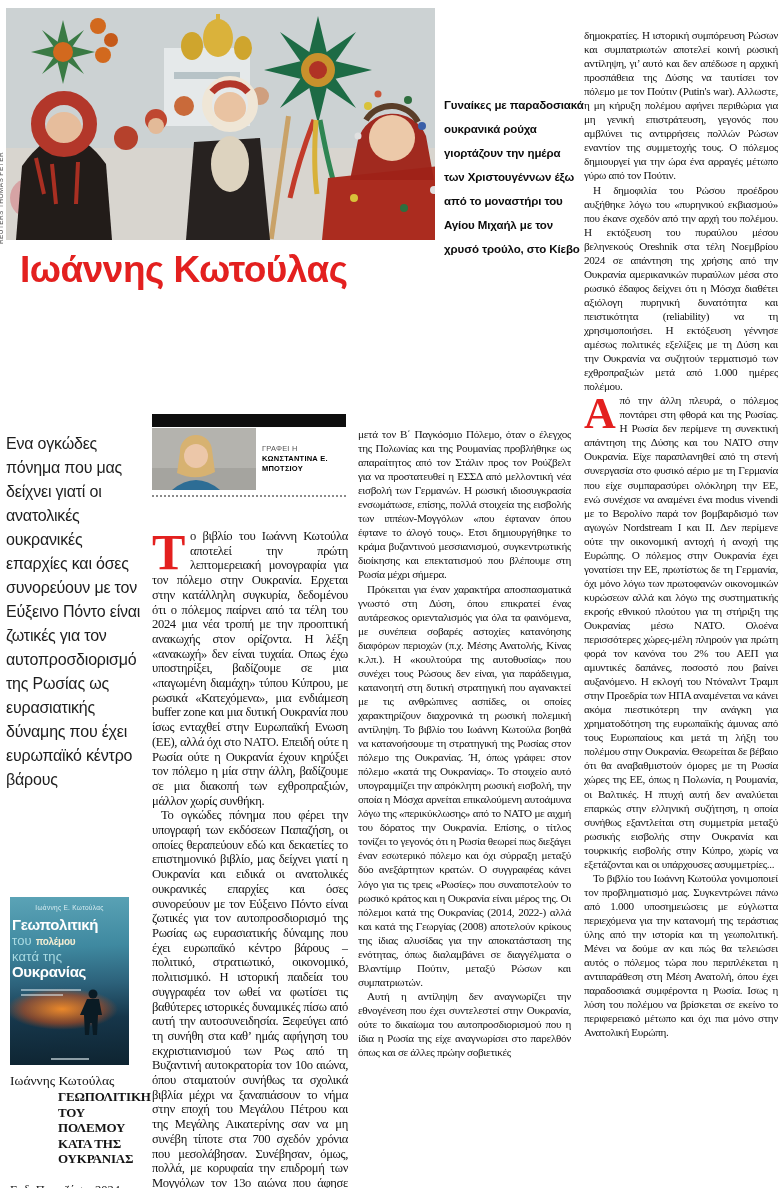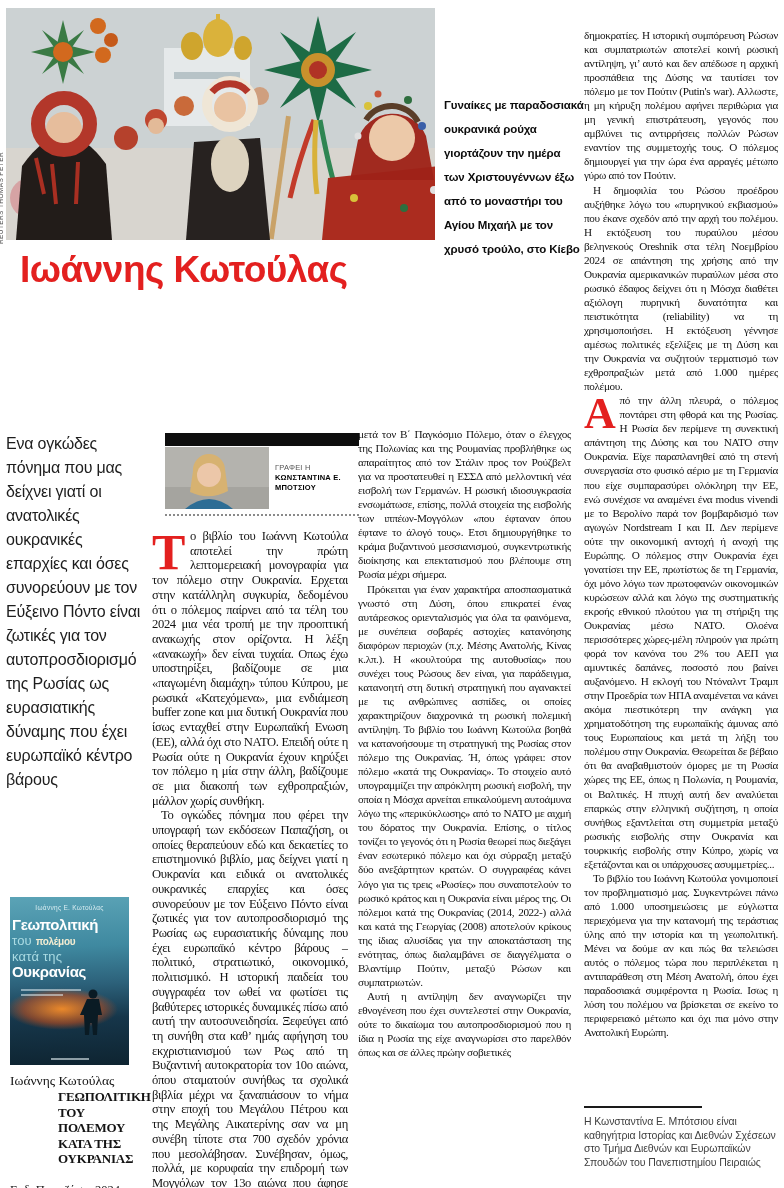--- a/index.html
+++ b/index.html
@@ -36,21 +36,21 @@
     font-family:"Liberation Serif",serif;font-weight:bold;
     font-size:47px;line-height:53px;letter-spacing:-1px;color:#0a0a0a;
   }
   
   .intro{
     position:absolute;left:6px;top:432px;width:138px;
     font-family:Liberation Sans, sans-serif;
     font-size:16px;line-height:24px;color:#1d1d1d;letter-spacing:-.2px;
   }
   
-  .byline{position:absolute;left:152px;top:433px;width:194px;margin-left:13px;}
+  .byline{position:absolute;left:152px;top:414px;width:194px;}
   .byline .bar{height:13px;background:#0e0e0e;margin-bottom:1px;}
   .byline .row{display:flex;align-items:center;border-bottom:2px dotted #8a8a8a;padding-bottom:5px;}
   .aphoto{width:104px;height:62px;flex:none;overflow:hidden;background:linear-gradient(#bcbbb6,#a3a29d);}
   .aphoto svg{display:block;width:100%;height:100%;}
   .bytext{
     font-family:"Liberation Sans",sans-serif;font-size:7.5px;line-height:10px;
     padding-left:6px;letter-spacing:.2px;color:#000;
   }
   .bytext .pre{color:#555;font-weight:normal;}
   .bytext .nm{font-weight:bold;}
@@ -245,18 +245,14 @@
       </div>
   </div>
 
   <div class="bookinfo">
     <div class="bk-author">Ιωάννης Κωτούλας</div>
     <div class="bk-title">ΓΕΩΠΟΛΙΤΙΚΗ ΤΟΥ ΠΟΛΕΜΟΥ ΚΑΤΑ ΤΗΣ ΟΥΚΡΑΝΙΑΣ</div>
     <div class="bk-pub">Εκδ. Παπαζήση, 2024, σελ. 574</div>
     <div class="bk-price">Τιμή 27.50 ευρώ</div>
   </div>
 
-  <div class="bio">
-    <div class="rule"></div>
-    <div class="biotext">Η Κωνσταντίνα Ε. Μπότσιου είναι καθηγήτρια Ιστορίας και Διεθνών Σχέσεων στο Τμήμα Διεθνών και Ευρωπαϊκών Σπουδών του Πανεπιστημίου Πειραιώς</div>
-  </div>
 
 </div>
 
 </body></html>

